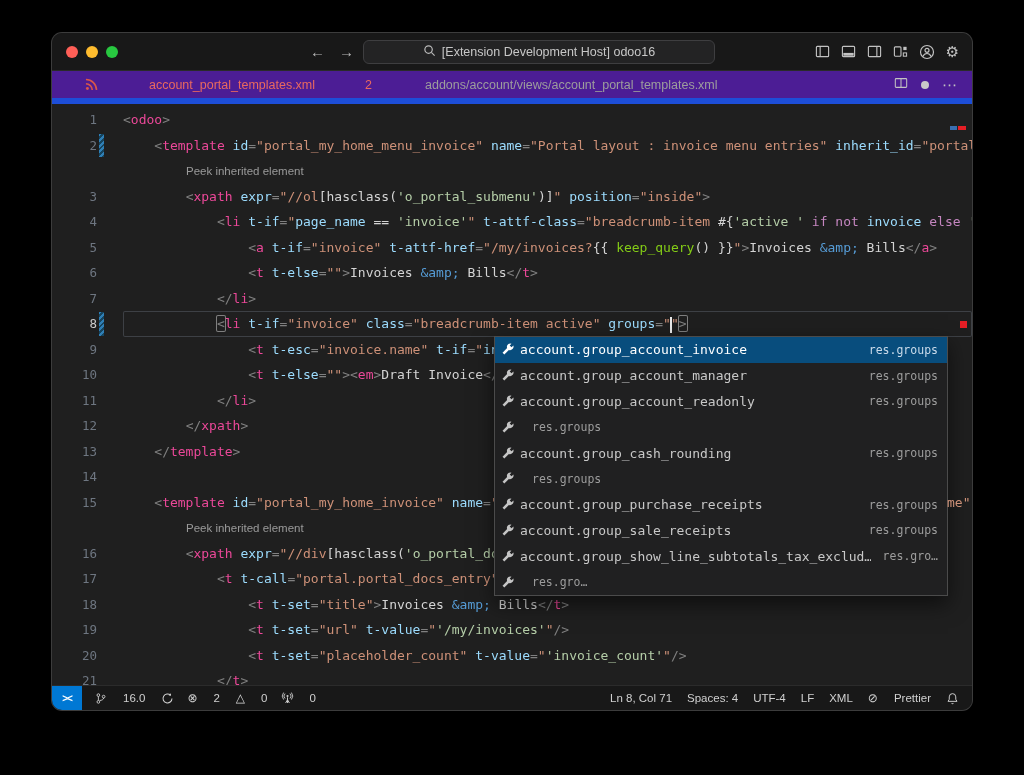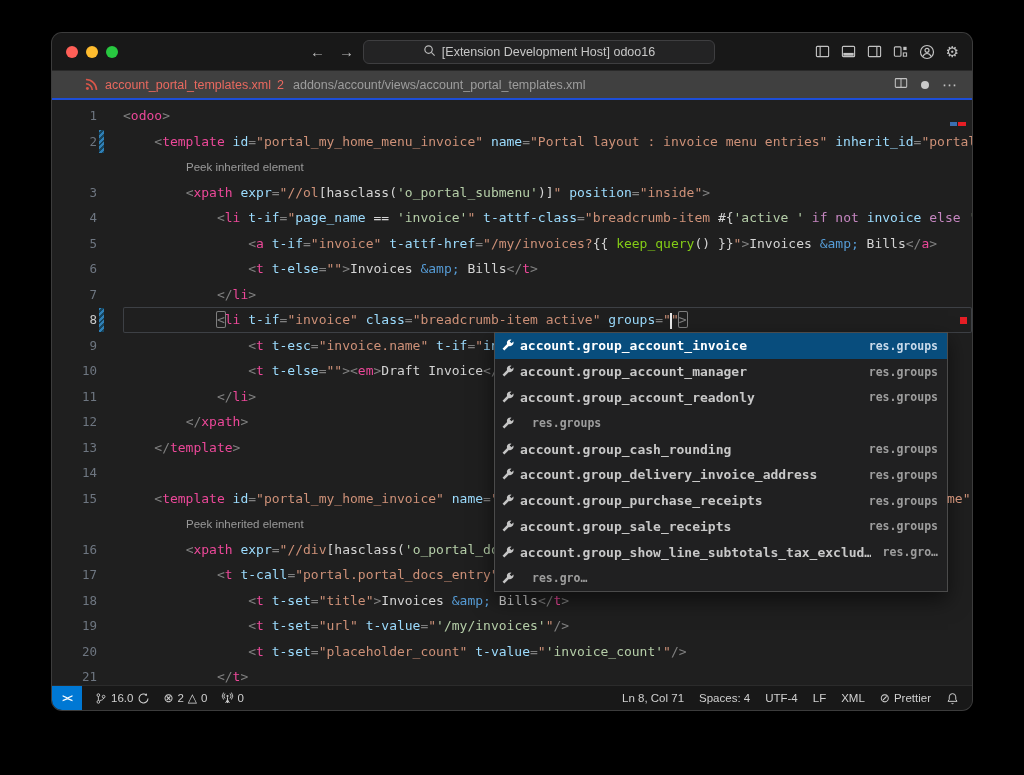--- a/index.html
+++ b/index.html
@@ -18,22 +18,22 @@
   .nav-arrows{position:absolute;left:258px;top:0;height:37px;display:flex;align-items:center;gap:14px;
               color:#b9b9b9;font-size:15px;}
   .cmd-center{position:absolute;left:311px;top:7px;width:350px;height:22px;background:#232324;
               border:1px solid #3e3e40;border-radius:6px;display:flex;align-items:center;justify-content:center;
               gap:6px;color:#c7c7c7;font-size:12.5px;}
   .tb-icons{position:absolute;right:13px;top:0;height:37px;display:flex;align-items:center;gap:11px;color:#c2c2c2;}
   .tb-icons svg{display:block;}
   .gear{font-size:15px;line-height:1;color:#c2c2c2;}
 
   
-  .tabrow{position:relative;height:27px;background:#404040;border-bottom:2px solid #1d4ed8;
-          display:flex;align-items:center;padding-left:33px;font-size:12.5px;}
+  .tabrow{position:relative;height:27px;background:#4c1d95;border-bottom:6px solid #1d4ed8;
+          display:flex;align-items:center;padding-left:33px;font-size:12.5px;gap:44px;}
   .file-icon{margin-right:7px;display:flex;}
   .file-name{color:#e9695f;}
   .file-badge{color:#e9695f;margin-left:6px;}
   .file-path{color:#9d9d9d;margin-left:9px;}
   .tab-actions{position:absolute;right:14px;top:0;height:27px;display:flex;align-items:center;gap:13px;color:#c2c2c2;}
   .dirty-dot{width:8px;height:8px;border-radius:50%;background:#c9c9c9;}
   .more-dots{font-size:15px;letter-spacing:1px;color:#c2c2c2;line-height:10px;}
 
   
   .editor{position:relative;height:588px;background:#1f1f1f;overflow:hidden;
@@ -57,36 +57,36 @@
   .caret{display:inline-block;width:1.5px;height:16px;background:#eaeaea;vertical-align:middle;margin:0 -0.75px;}
   .frag-me{position:absolute;left:895px;top:386px;height:25.5px;line-height:25.5px;color:#ce9178;z-index:11;}
   .ruler-mark{position:absolute;z-index:9;}
   .mk-blue{left:898px;top:22px;width:7px;height:4px;background:#3a6fb0;}
   .mk-red1{left:906px;top:22px;width:8px;height:4px;background:#e51e25;}
   .mk-red2{left:908px;top:217px;width:7px;height:7px;background:#e51e25;}
 
   
   .suggest{position:absolute;left:442px;top:232px;width:452px;background:#202021;
            border:1px solid #4b4b4b;box-shadow:0 8px 20px rgba(0,0,0,.55);z-index:10;}
-  .s-row{height:25.8px;display:flex;align-items:center;padding:0 9px 0 4px;color:#c8c8c8;font-weight:bold;}
+  .s-row{height:25.8px;display:flex;align-items:center;padding:0 9px 0 4px;color:#c8c8c8;}
   .s-row.sel{background:#084d7d;color:#ffffff;}
   .s-icon{width:16px;height:16px;margin-right:5px;flex:none;display:flex;align-items:center;justify-content:center;}
   .s-icon svg{fill:#c5c5c5;}
   .s-row.sel .s-icon svg{fill:#ffffff;}
   .s-label{flex:1;white-space:pre;overflow:hidden;font-size:13px;}
   .s-detail{flex:none;margin-left:12px;color:#9d9d9d;font-size:11.5px;}
   .s-row.sel .s-detail{color:#c9daea;}
 
   
   .statusbar{position:absolute;left:0;right:0;bottom:0;height:24px;background:#181818;
              border-top:1px solid #2b2b2b;display:flex;align-items:center;
              color:#d0d0d0;font-size:11.5px;}
   .sb-remote{width:30px;height:100%;background:#0078d4;color:#fff;display:flex;align-items:center;
              justify-content:center;font-size:10px;font-weight:bold;letter-spacing:-1px;flex:none;}
-  .sb-item{display:flex;align-items:center;gap:4px;margin-left:13px;white-space:nowrap;}
+  .sb-item{display:flex;align-items:center;gap:16px;margin-left:13px;white-space:nowrap;}
   .sb-right{margin-left:auto;display:flex;align-items:center;gap:15px;padding-right:13px;}
   .uic{font-size:12px;line-height:1;}
   .sb-item svg,.sb-right svg{display:block;}
 </style>
 </head>
 <body>
 
 <div class="window">
 
   <div class="titlebar">
@@ -316,21 +316,20 @@
           </span>
           <span class="s-label">account.group_cash_rounding</span>
           <span class="s-detail">res.groups</span>
         </div>
         <div class="s-row">
           <span class="s-icon">
             <svg width="13" height="13" viewBox="0 0 16 16">
               <path d="M15.2 3.1a4.3 4.3 0 0 1-5.5 5.4l-5.6 5.6-2.2-2.2 5.6-5.6a4.3 4.3 0 0 1 5.4-5.5L10.7 3l2.3 2.3 2.2-2.2z"></path>
             </svg>
           </span>
-          <span class="s-label">account.group_delivery_invoice_address</span>
           <span class="s-detail">res.groups</span>
         </div>
         <div class="s-row">
           <span class="s-icon">
             <svg width="13" height="13" viewBox="0 0 16 16">
               <path d="M15.2 3.1a4.3 4.3 0 0 1-5.5 5.4l-5.6 5.6-2.2-2.2 5.6-5.6a4.3 4.3 0 0 1 5.4-5.5L10.7 3l2.3 2.3 2.2-2.2z"></path>
             </svg>
           </span>
           <span class="s-label">account.group_purchase_receipts</span>
           <span class="s-detail">res.groups</span>

